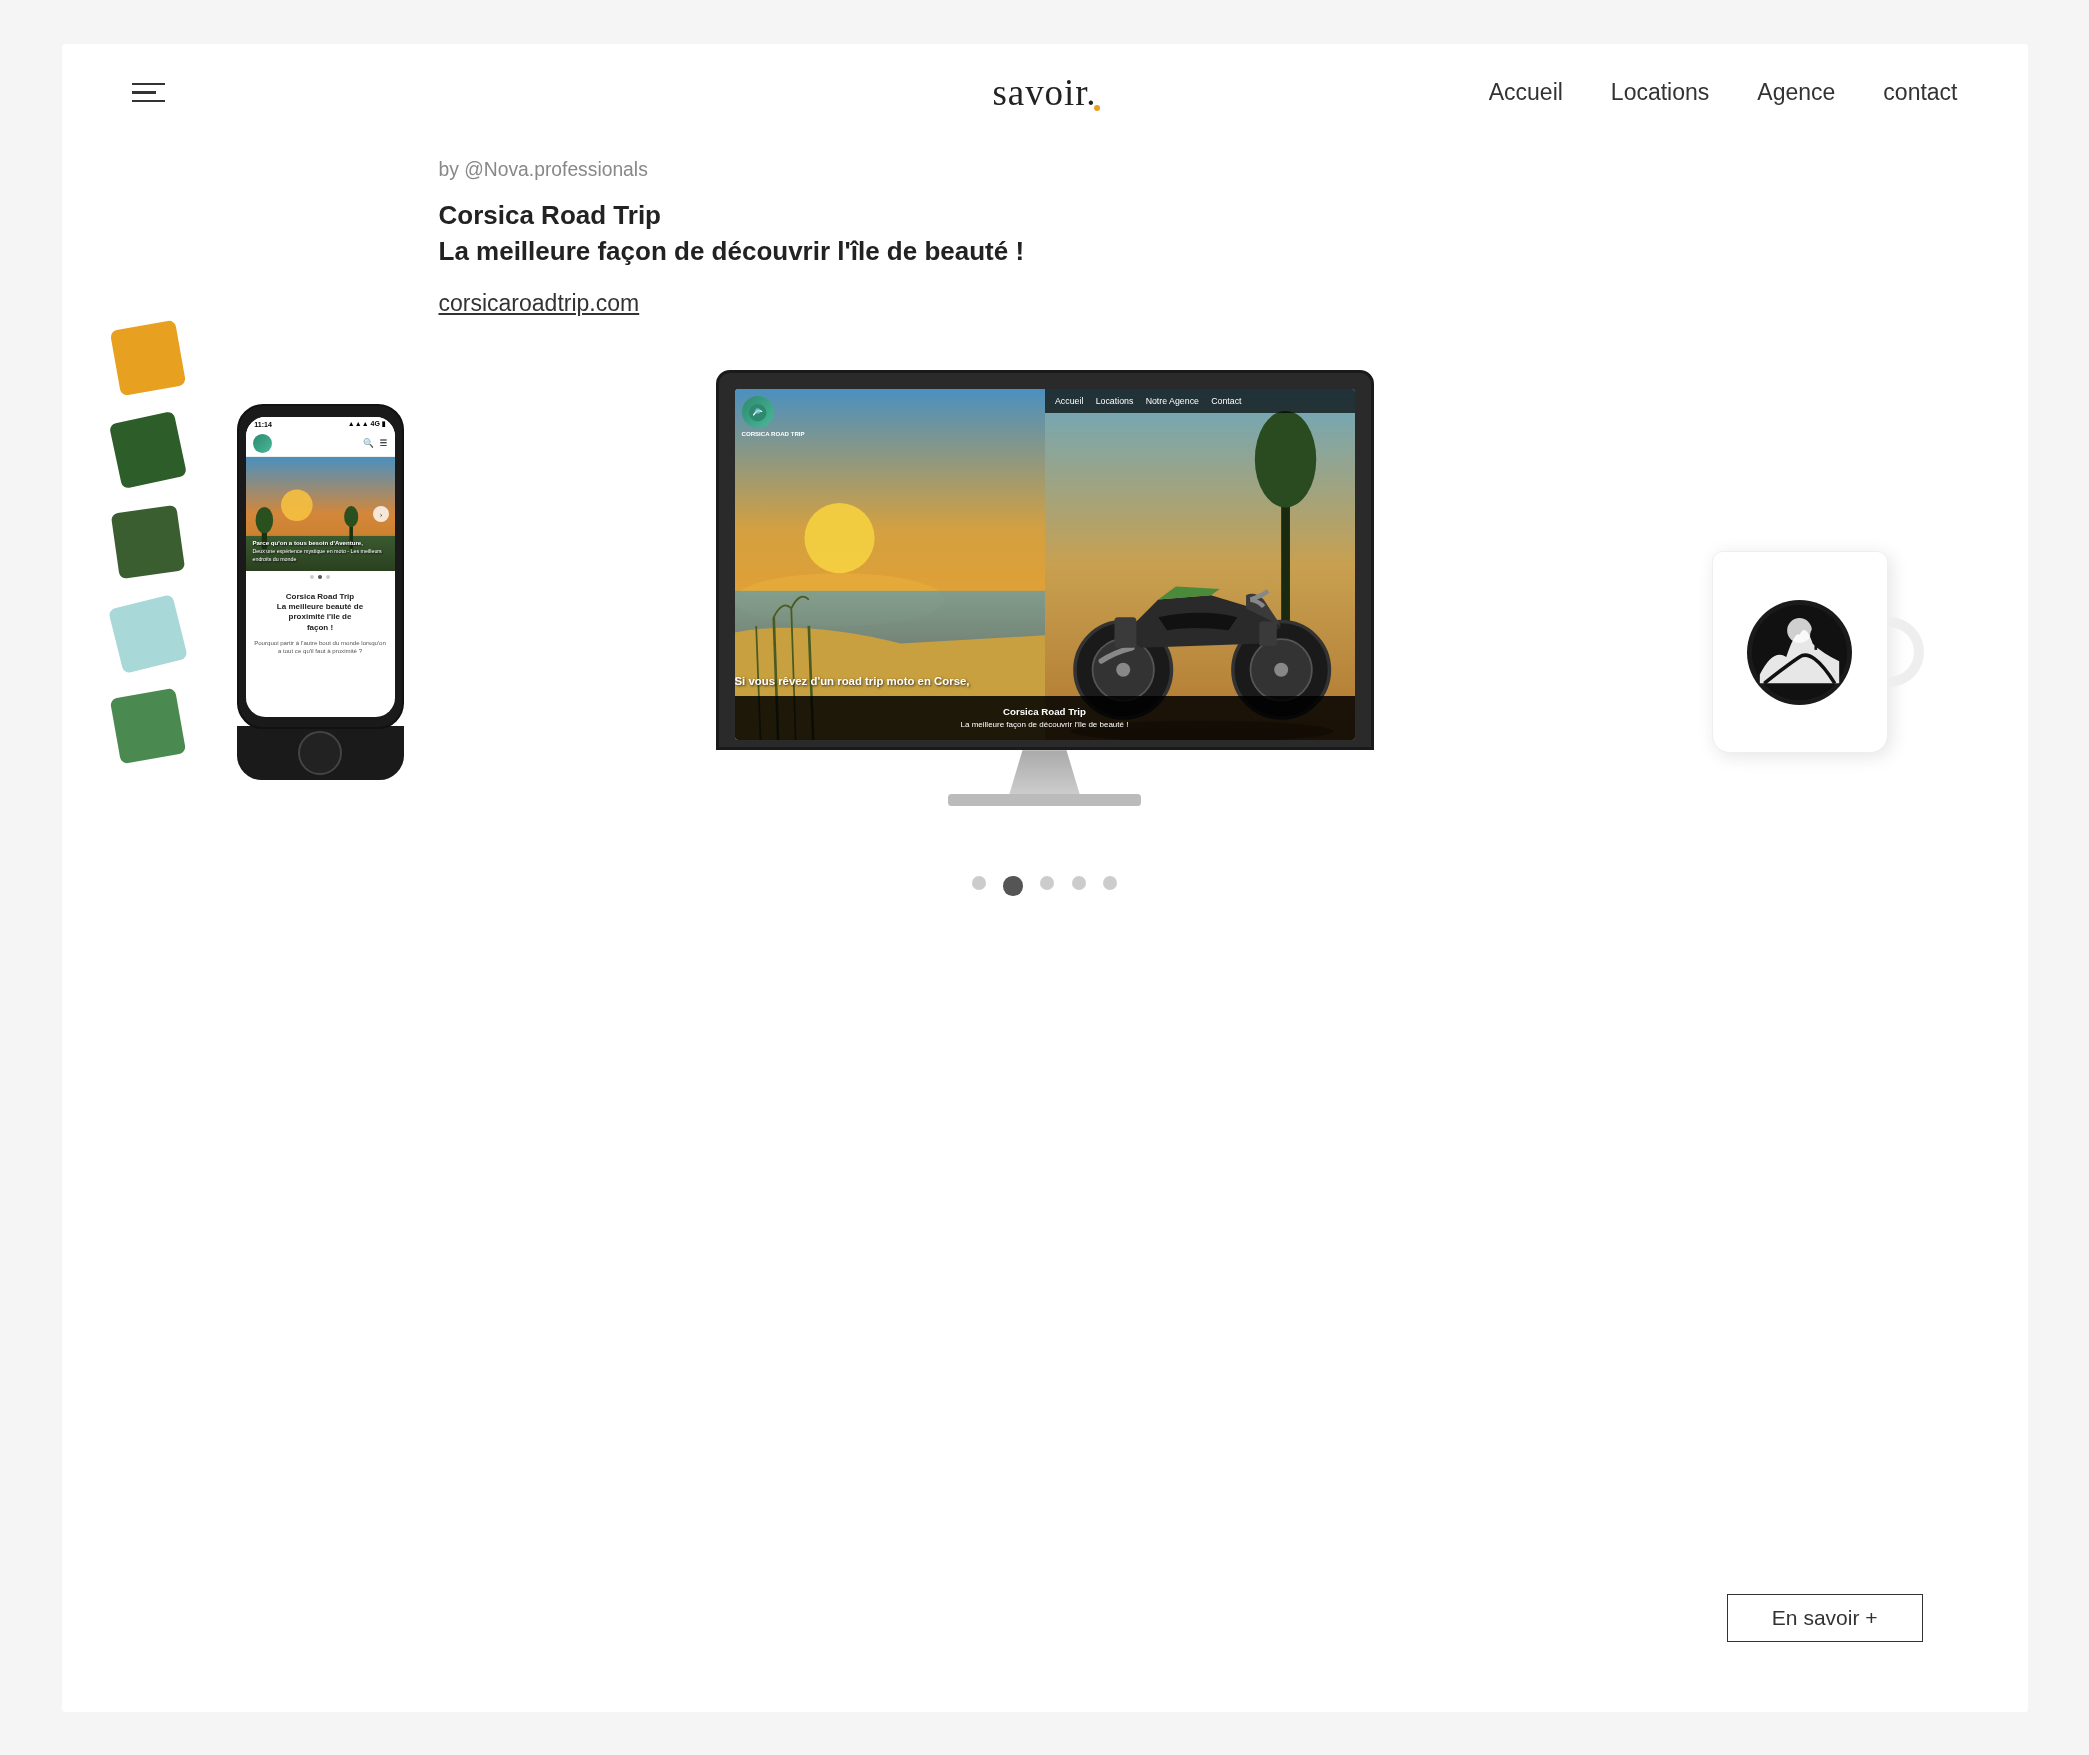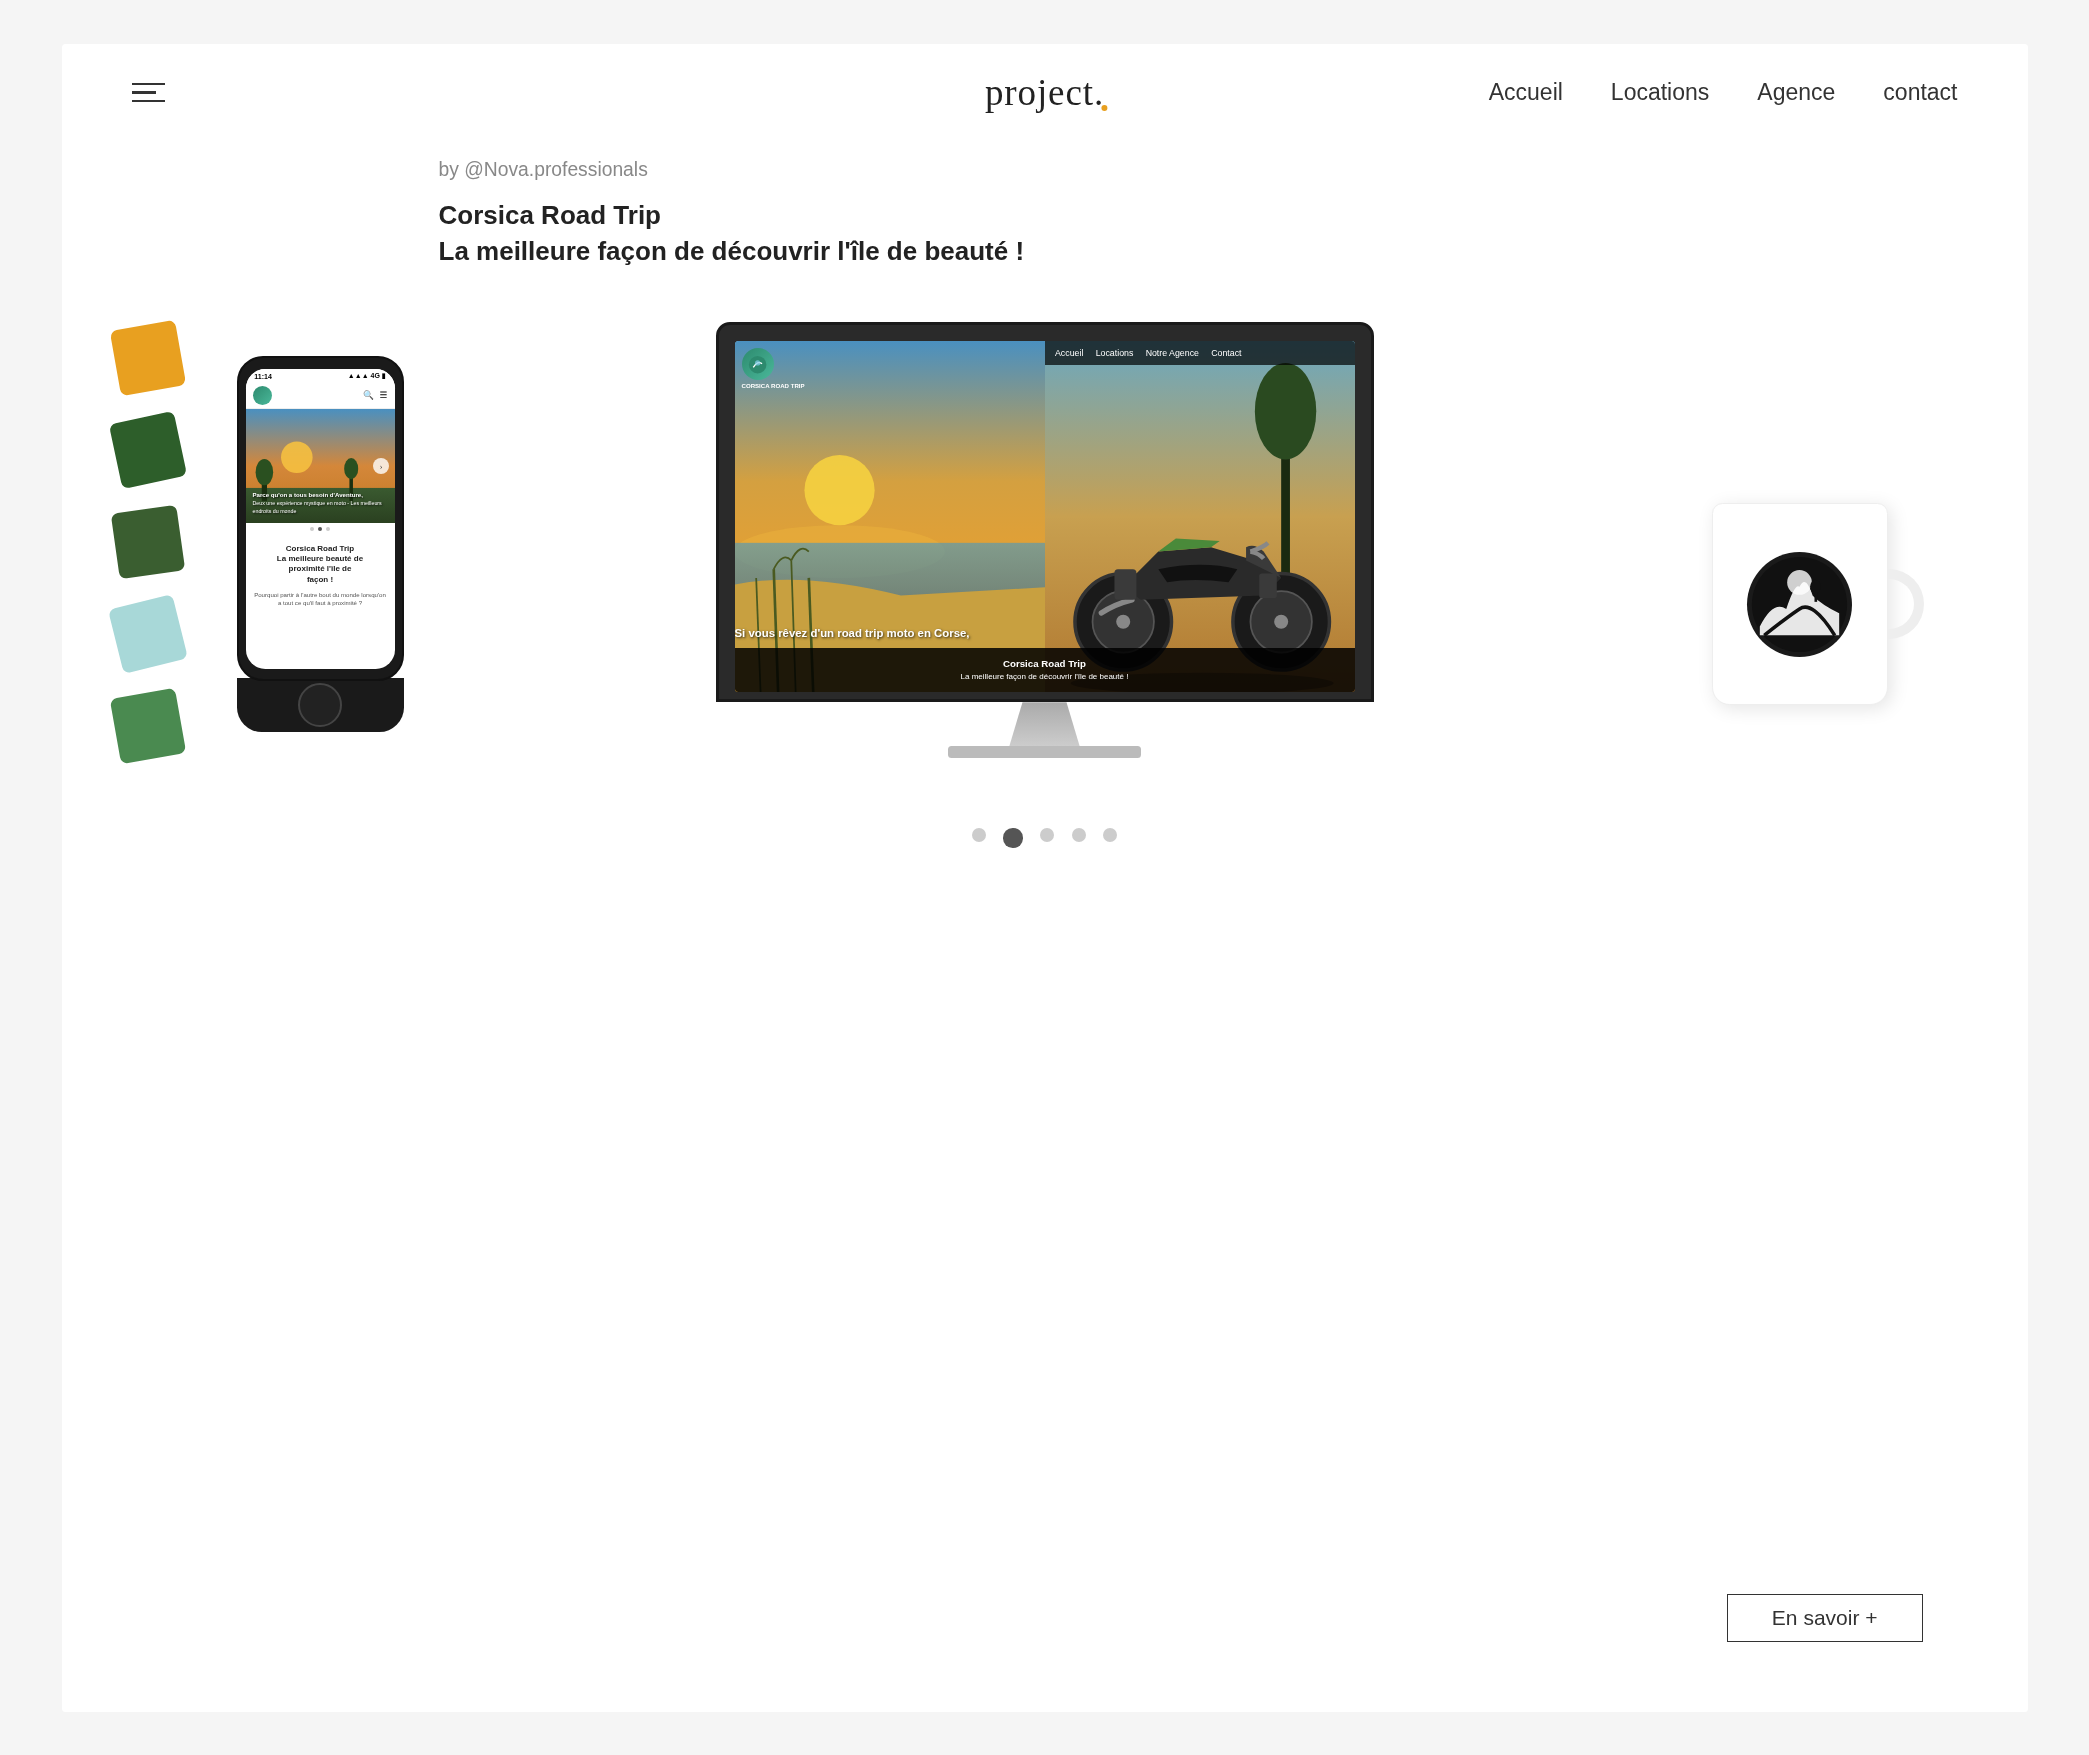--- a/index.html
+++ b/index.html
@@ -480,21 +480,21 @@
 
   <header class="header">
 
     <div class="hamburger">
       <span></span>
       <span></span>
       <span></span>
     </div>
 
     <div class="logo">
-      <span>project.</span>
+      <span>savoir.</span>
     </div>
 
     <nav class="nav">
       <a>Accueil</a>
       <a>Locations</a>
       <a>Agence</a>
       <a>contact</a>
     </nav>
 
   </header>
@@ -508,20 +508,21 @@
   </div>
 
   <main class="main-content">
 
     <div class="project-info">
       <div class="by-line">by @Nova.professionals</div>
       <div class="project-title">
         <span>Corsica Road Trip</span><br>
         <span>La meilleure façon de découvrir l'île de beauté !</span>
       </div>
+      <div class="project-url">corsicaroadtrip.com</div>
     </div>
 
     <div class="mockup-area">
 
       <div class="phone">
         <div class="phone-body">
           <div class="phone-screen">
 
             <div class="phone-status-bar">
               <span>11:14</span>

